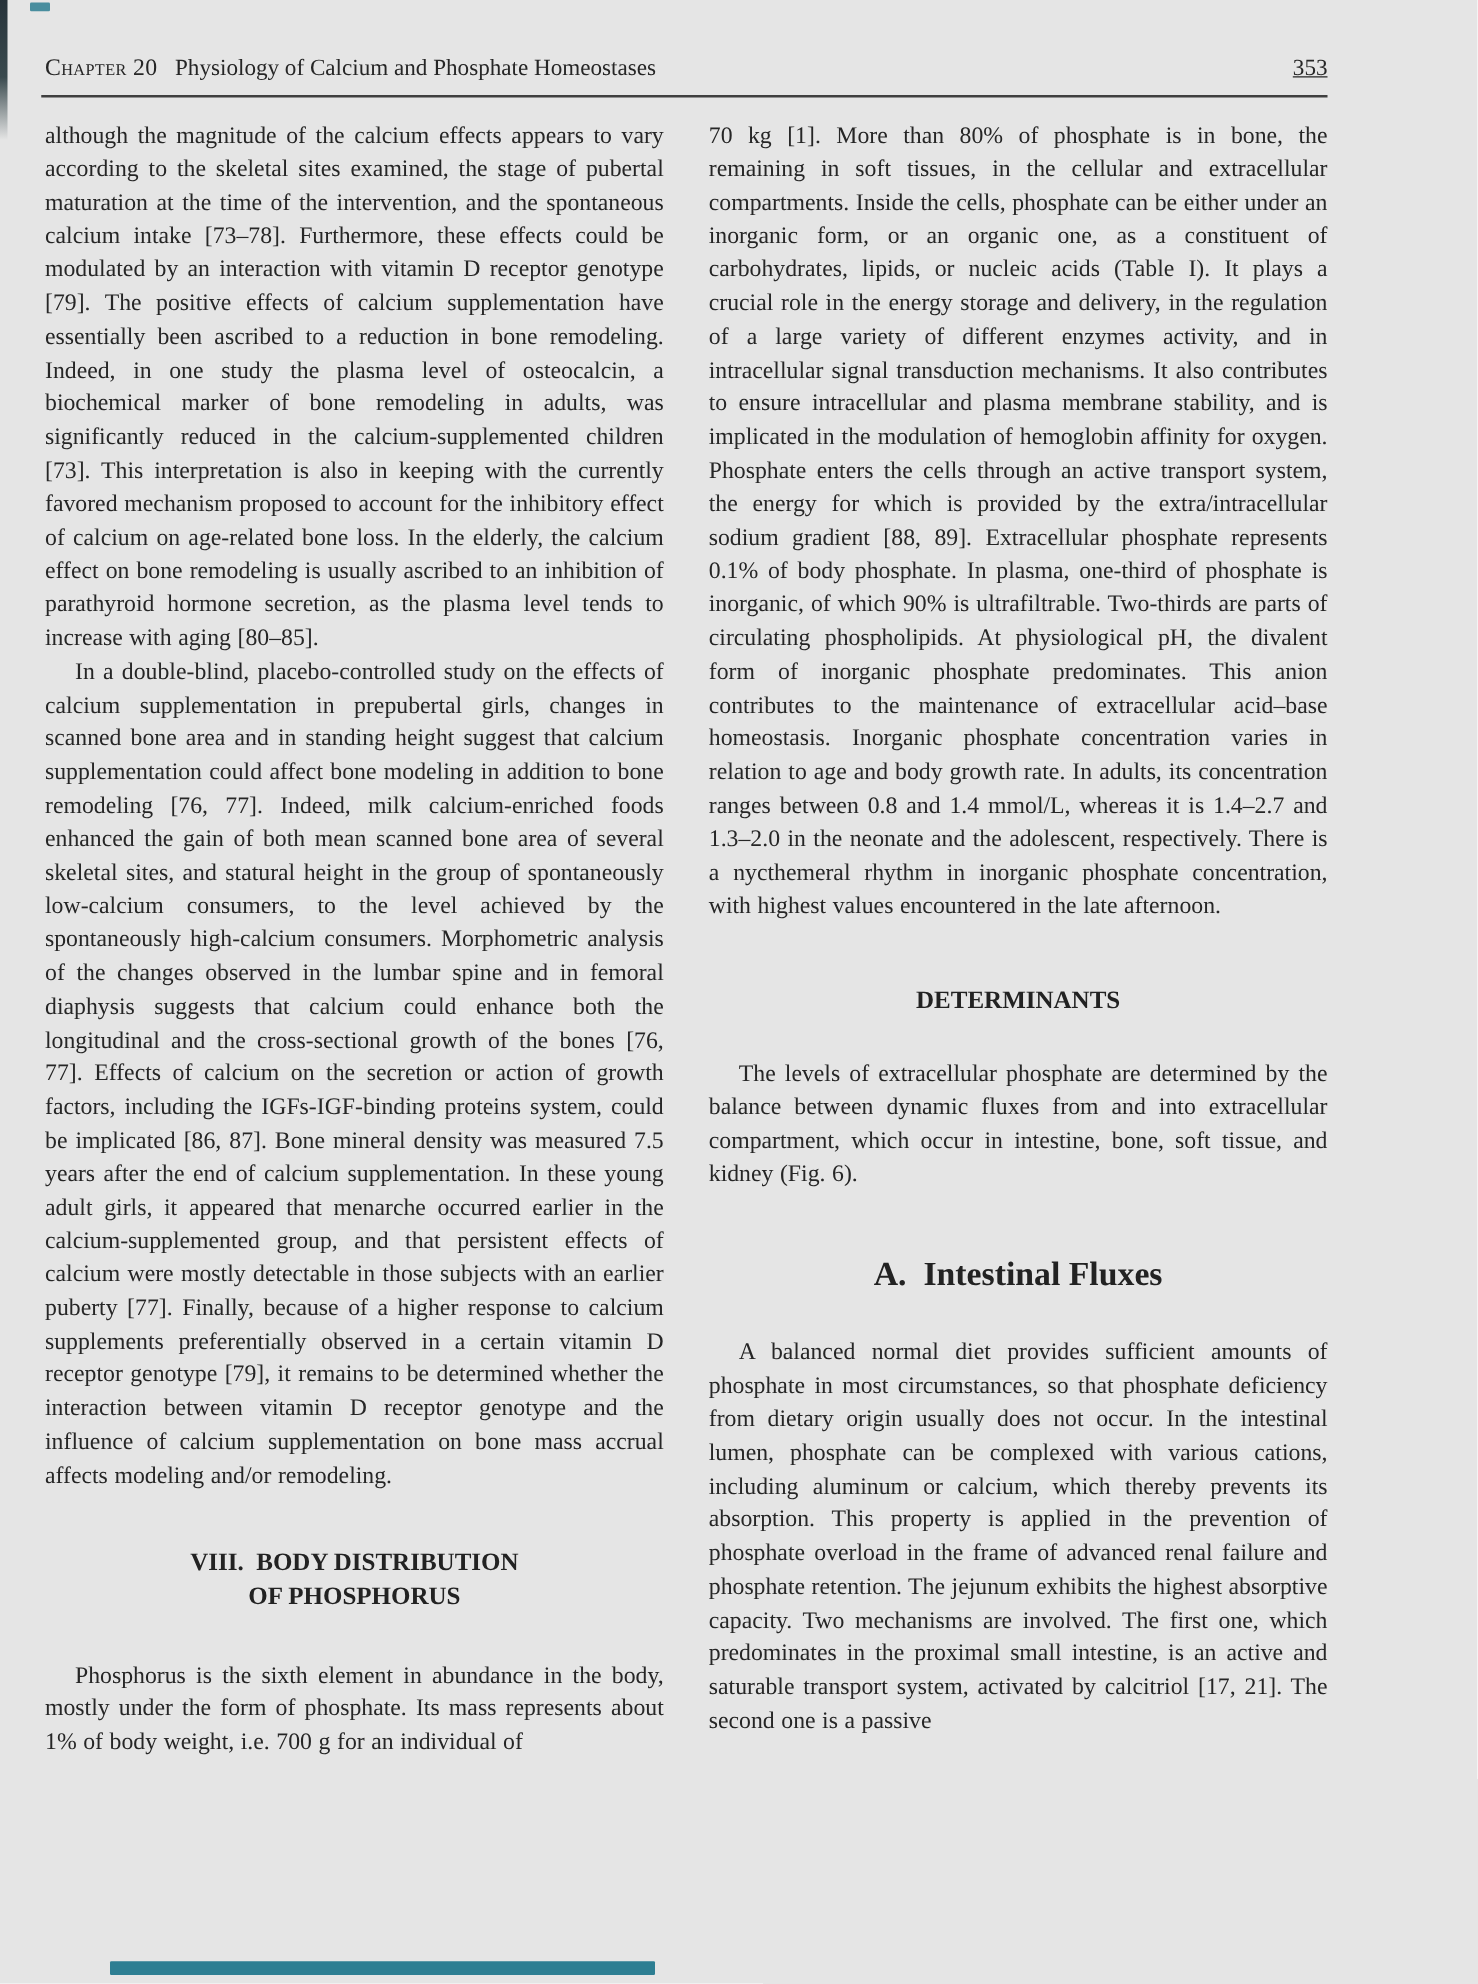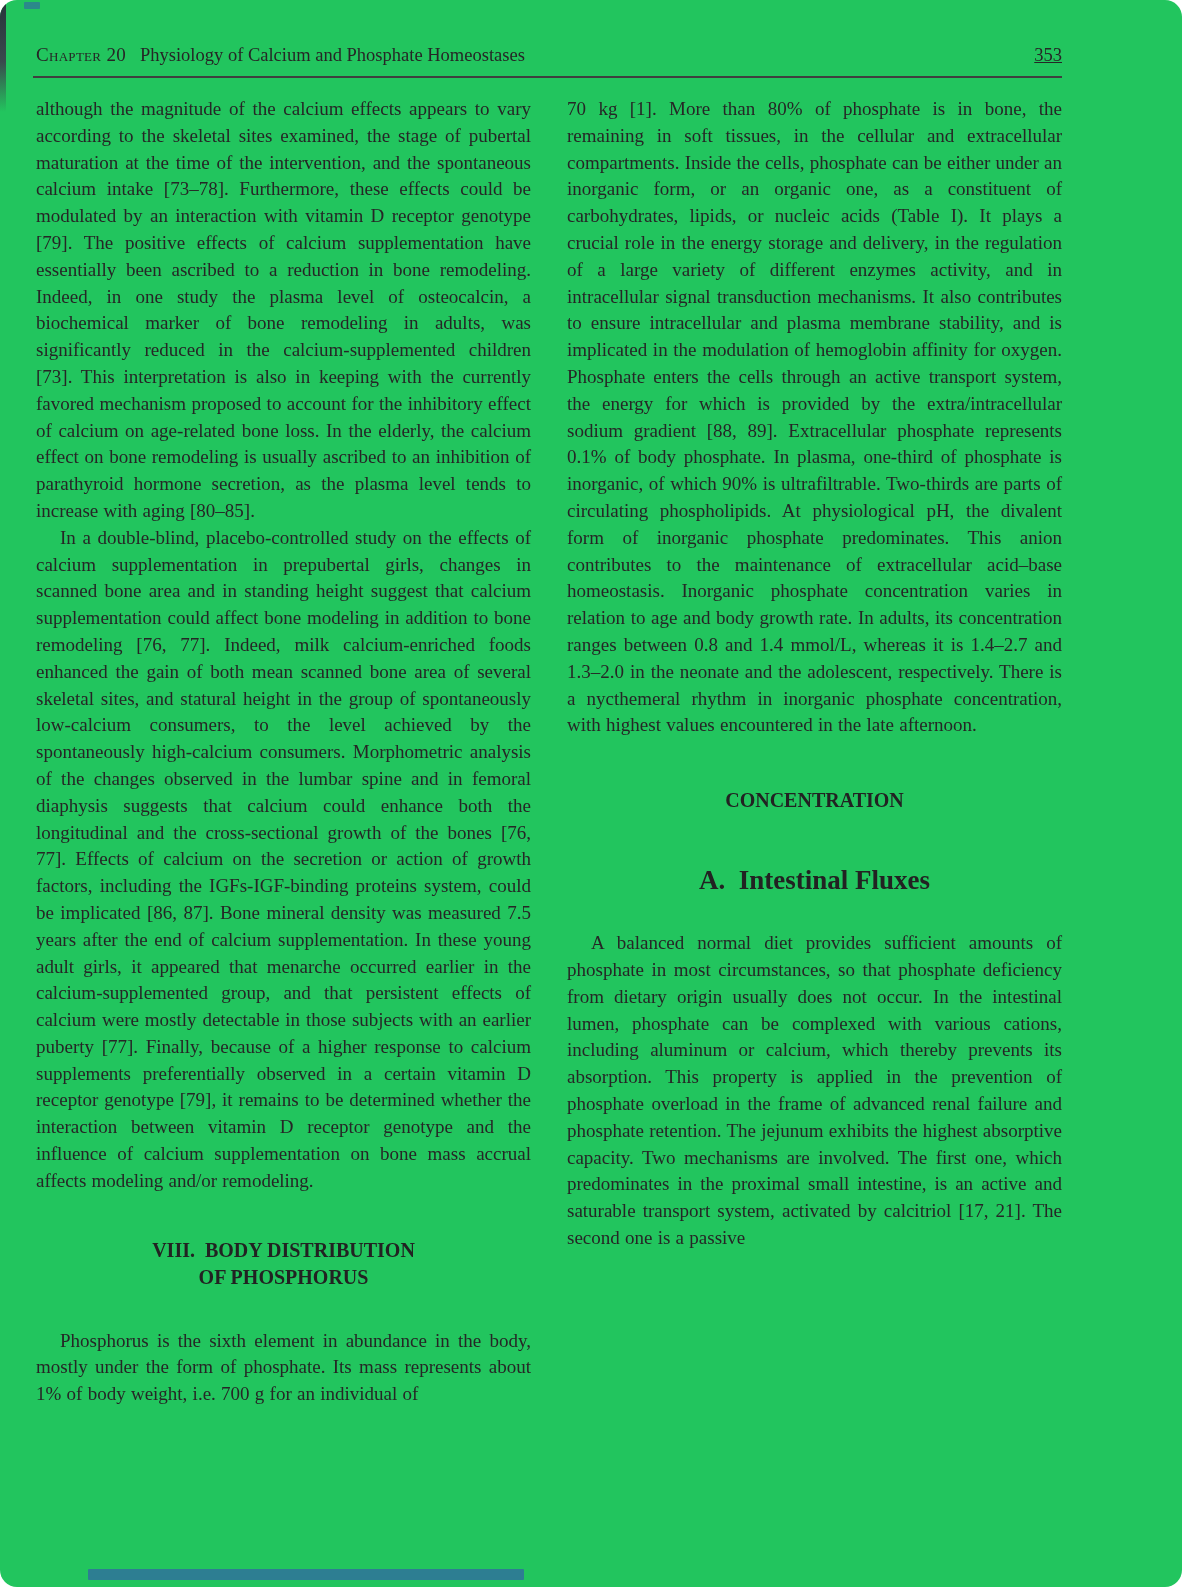--- a/index.html
+++ b/index.html
@@ -4,25 +4,24 @@
 <style>
   html, body {
     margin: 0;
     padding: 0;
     background: #ffffff;
   }
   .page {
     position: relative;
     width: 1182px;
     height: 1587px;
-    background: #22c55e;
+    background: #e5e5e5;
     font-family: "Liberation Serif", serif;
     color: #262626;
     overflow: hidden;
-    border-radius: 17px;
   }
   
   .edge-line {
     position: absolute;
     left: 0; top: 0;
     width: 6px; height: 112px;
     background: linear-gradient(to bottom, #27333a 0%, #3a4a4e 55%, rgba(58,74,78,0) 100%);
   }
   .corner-tick {
     position: absolute;
@@ -133,22 +132,23 @@
       <h2 class="section-heading h-viii">
         <span class="hline">VIII. BODY DISTRIBUTION</span>
         <span class="hline">OF PHOSPHORUS</span>
       </h2>
       <p class="body-text indent">Phosphorus is the sixth element in abundance in the body, mostly under the form of phosphate. Its mass represents about 1% of body weight, i.e. 700 g for an individual of</p>
     </div>
 
     <div class="col">
       <p class="body-text">70 kg [1]. More than 80% of phosphate is in bone, the remaining in soft tissues, in the cellular and extracellular compartments. Inside the cells, phosphate can be either under an inorganic form, or an organic one, as a constituent of carbohydrates, lipids, or nucleic acids (Table I). It plays a crucial role in the energy storage and delivery, in the regulation of a large variety of different enzymes activity, and in intracellular signal transduction mechanisms. It also contributes to ensure intracellular and plasma membrane stability, and is implicated in the modulation of hemoglobin affinity for oxygen. Phosphate enters the cells through an active transport system, the energy for which is provided by the extra/intracellular sodium gradient [88, 89]. Extracellular phosphate represents 0.1% of body phosphate. In plasma, one-third of phosphate is inorganic, of which 90% is ultrafiltrable. Two-thirds are parts of circulating phospholipids. At physiological pH, the divalent form of inorganic phosphate predominates. This anion contributes to the maintenance of extracellular acid–base homeostasis. Inorganic phosphate concentration varies in relation to age and body growth rate. In adults, its concentration ranges between 0.8 and 1.4 mmol/L, whereas it is 1.4–2.7 and 1.3–2.0 in the neonate and the adolescent, respectively. There is a nycthemeral rhythm in inorganic phosphate concentration, with highest values encountered in the late afternoon.</p>
       <h2 class="section-heading h-ix">
-        <span class="hline">CONCENTRATION</span>
+        <span class="hline">DETERMINANTS</span>
       </h2>
+      <p class="body-text indent">The levels of extracellular phosphate are determined by the balance between dynamic fluxes from and into extracellular compartment, which occur in intestine, bone, soft tissue, and kidney (Fig. 6).</p>
       <h3 class="section-heading h-a">A. Intestinal Fluxes</h3>
       <p class="body-text indent">A balanced normal diet provides sufficient amounts of phosphate in most circumstances, so that phosphate deficiency from dietary origin usually does not occur. In the intestinal lumen, phosphate can be complexed with various cations, including aluminum or calcium, which thereby prevents its absorption. This property is applied in the prevention of phosphate overload in the frame of advanced renal failure and phosphate retention. The jejunum exhibits the highest absorptive capacity. Two mechanisms are involved. The first one, which predominates in the proximal small intestine, is an active and saturable transport system, activated by calcitriol [17, 21]. The second one is a passive</p>
     </div>
 
   </div>
 
   <div class="bottom-bar"></div>
 
 </div>
 

